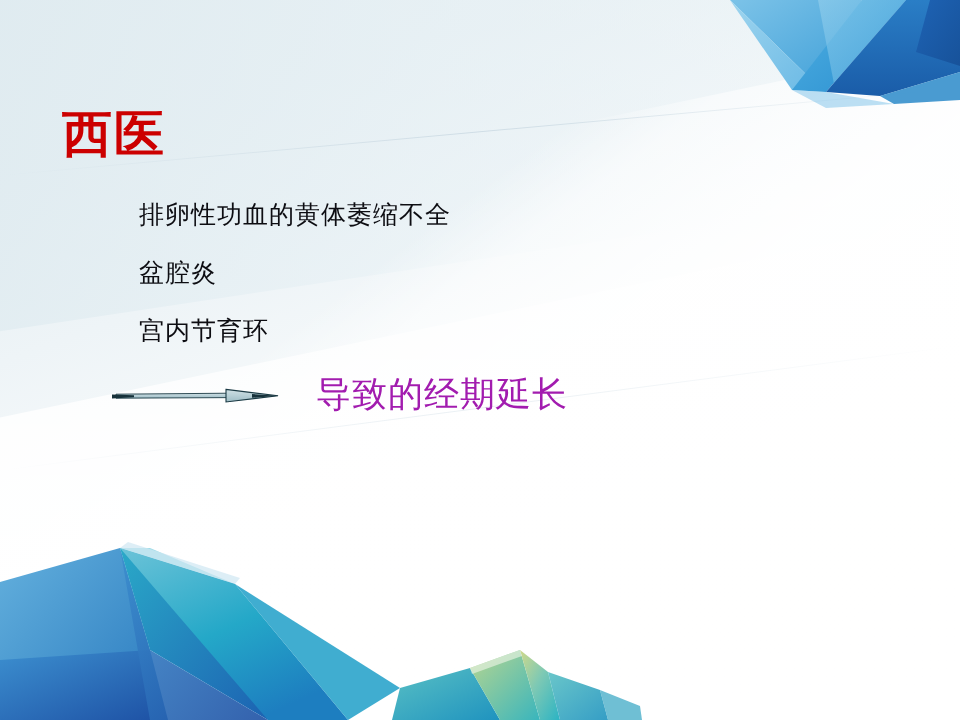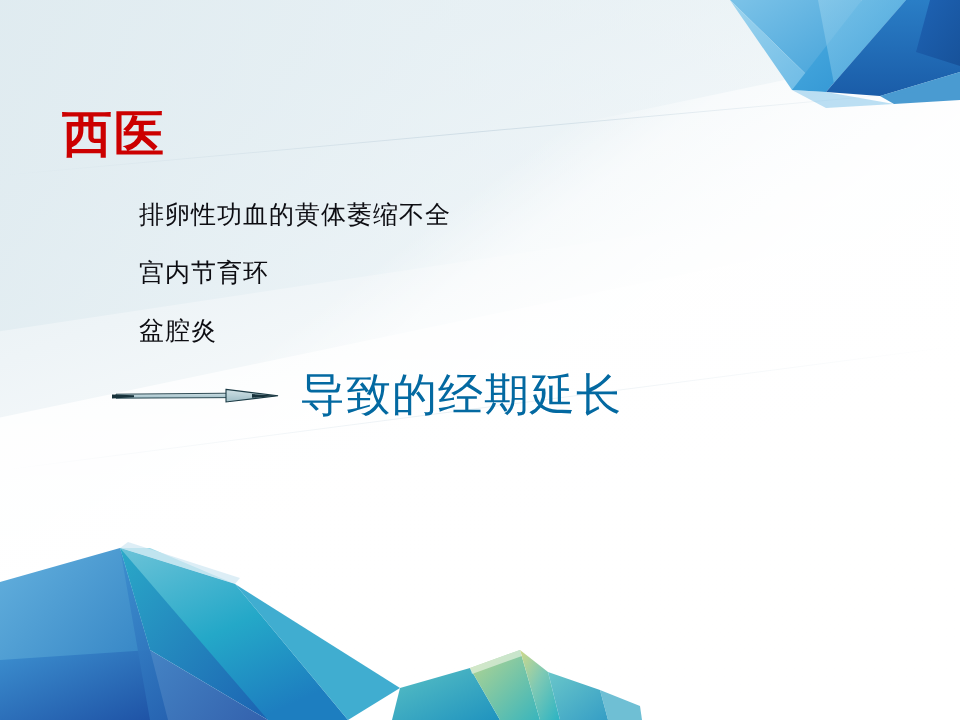--- a/index.html
+++ b/index.html
@@ -114,25 +114,25 @@
     left: 112px;
     top: 372px;
     width: 700px;
     height: 48px;
     display: flex;
     align-items: center;
   }
   .arrow-svg { display: block; flex: 0 0 auto; }
   .arrow-text {
     font-family: "DejaVu Serif", "Liberation Serif", serif;
-    font-size: 45px;
-    color: #0369a1;
+    font-size: 35px;
+    color: #a21caf;
     letter-spacing: 1px;
     white-space: nowrap;
-    margin-left: 20px;
+    margin-left: 36px;
     line-height: 1;
     position: relative;
     top: -2px;
   }
 </style>
 </head>
 <body>
 
 <div id="slide">
 
@@ -227,22 +227,22 @@
     <polygon points="520,130 548,152 560,200 540,200" fill="url(#blg5)"></polygon>
     <polygon points="548,152 600,170 608,200 560,200" fill="url(#blg6)" opacity="0.9"></polygon>
     <polygon points="600,170 640,186 642,200 608,200" fill="#3fa9c6" opacity="0.75"></polygon>
     <polygon points="470,148 520,130 522,136 472,154" fill="#eaf3e4" opacity="0.65"></polygon>
   </svg>
 
   <div class="title">西医</div>
 
   <div class="body-block">
     <div class="body-line">排卵性功血的黄体萎缩不全</div>
+    <div class="body-line">盆腔炎</div>
     <div class="body-line">宫内节育环</div>
-    <div class="body-line">盆腔炎</div>
   </div>
 
   <div class="arrow-row">
     <svg class="arrow-svg" width="168" height="26" viewBox="0 0 168 26">
       <defs>
         <linearGradient id="arrowfill" x1="0" y1="0" x2="0" y2="1">
           <stop offset="0%" stop-color="#cfe0e4"></stop>
           <stop offset="50%" stop-color="#b7cfd6"></stop>
           <stop offset="100%" stop-color="#9dbcc4"></stop>
         </linearGradient>

